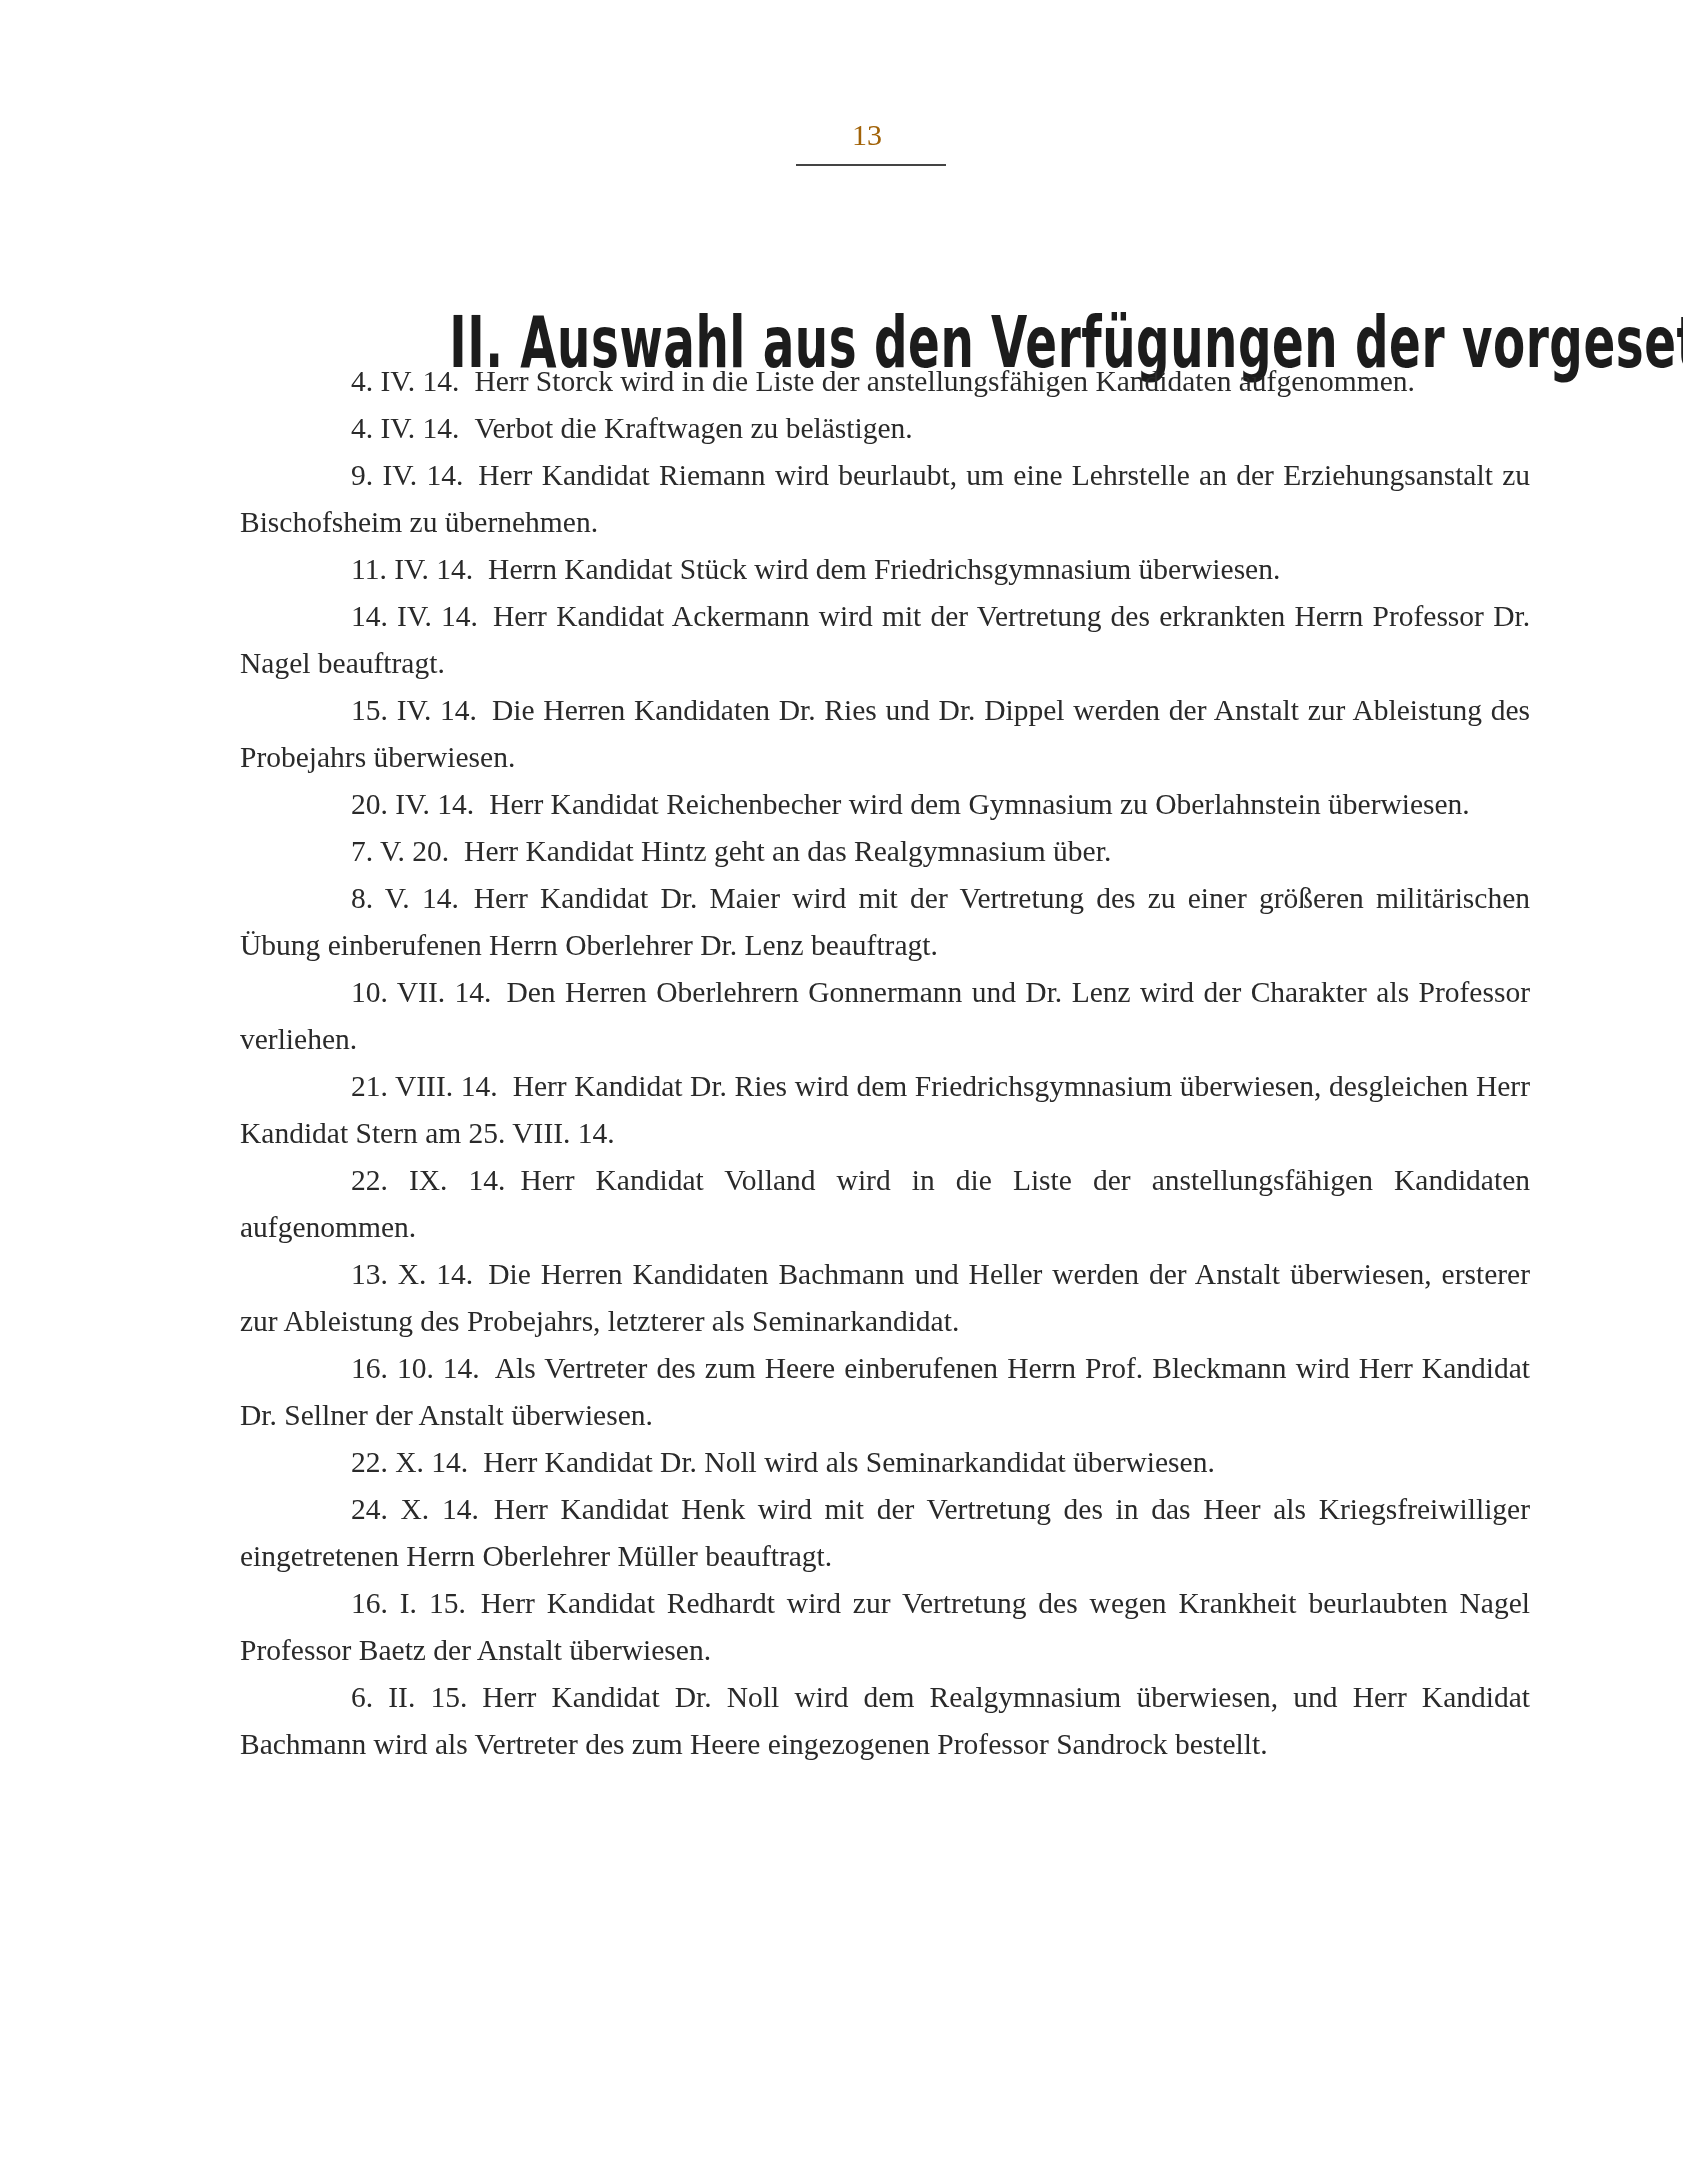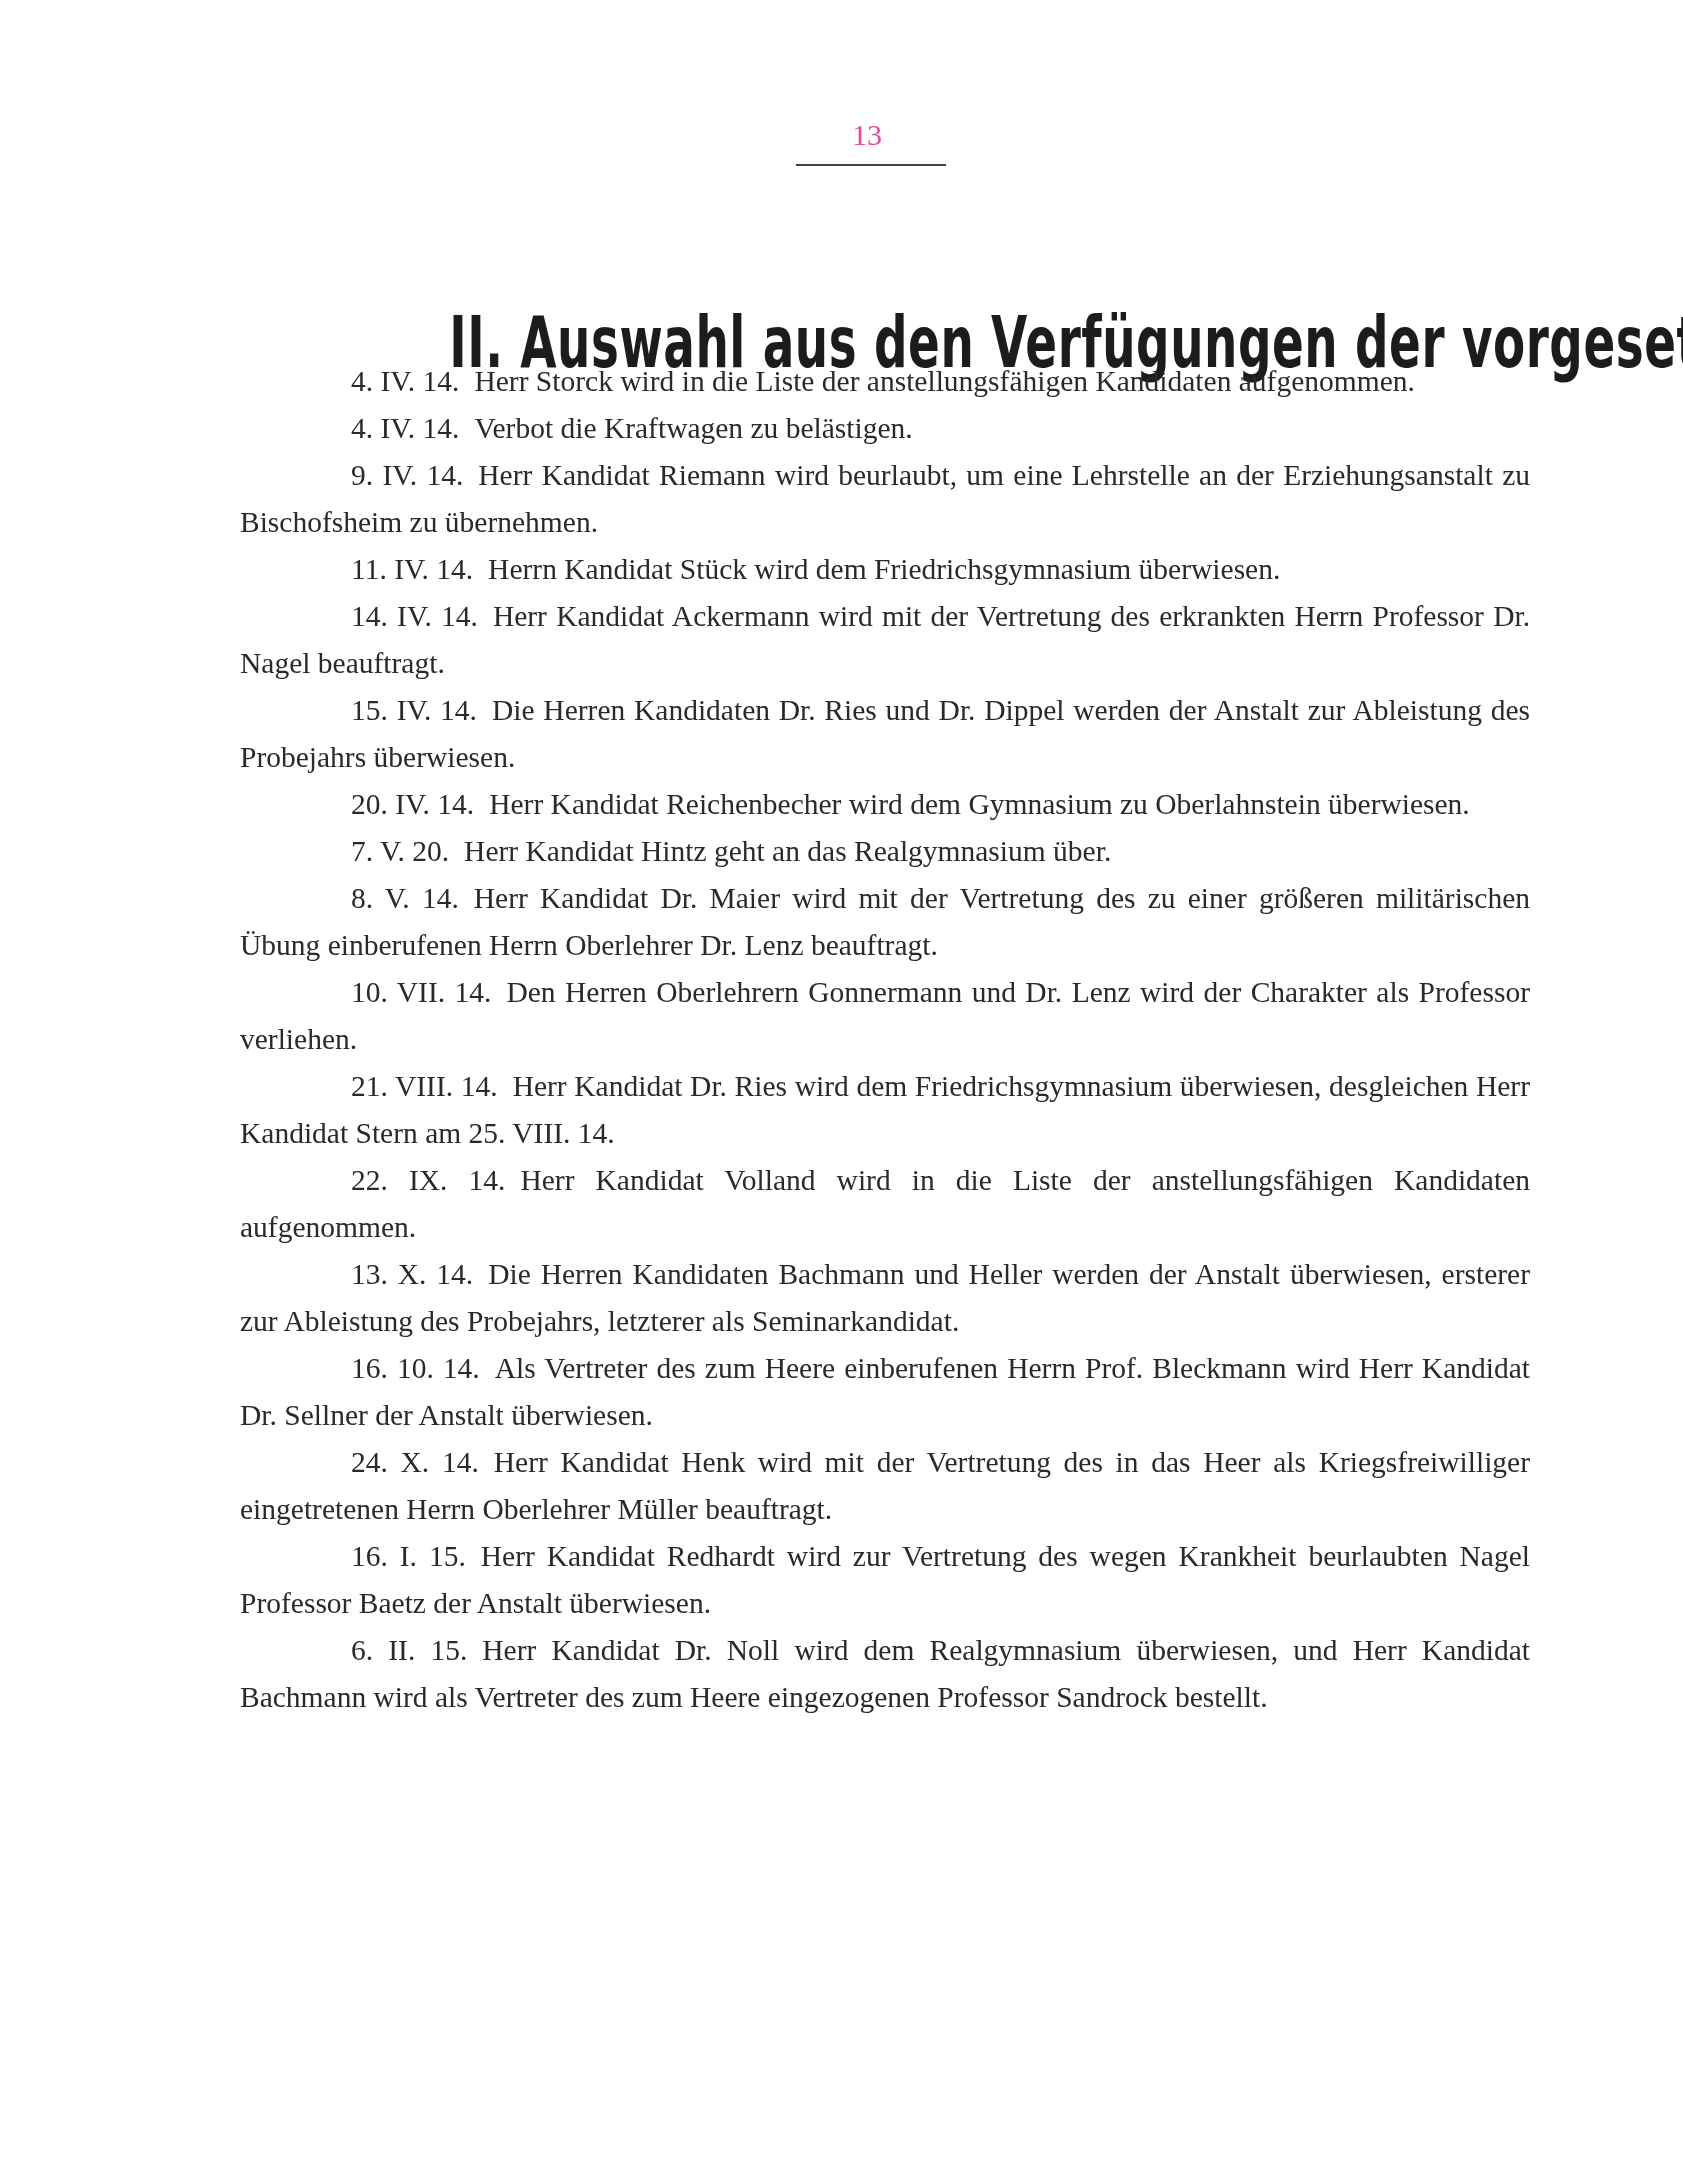--- a/index.html
+++ b/index.html
@@ -1,19 +1,19 @@
 <!DOCTYPE html>
 <html style="font-size:13.5px"><head>
 <meta charset="utf-8">
 <style>
   html, body { margin: 0; padding: 0; background: #ffffff; }
   body { width: 1684px; height: 2183px; position: relative; overflow: hidden;
          font-family: "Liberation Serif", "DejaVu Serif", serif; color: #2a2a2a; }
   .page-number { position: absolute; top: 118px; left: 791px; width: 152px; text-align: center;
-                 font-size: 30px; color: #ec4899; }
+                 font-size: 30px; color: #a16207; }
   .page-rule { position: absolute; top: 164px; left: 796px; width: 150px; height: 1.7px; background: #444; }
   .title { position: absolute; top: 253px; left: 226px; width: 1313px; text-align: center;
            font-family: "DejaVu Sans", sans-serif; font-weight: bold; font-size: 71px;
            color: #1c1c1c; transform: scaleX(0.66); transform-origin: center; white-space: nowrap;
            letter-spacing: 0.8px; }
   .entries { position: absolute; top: 358px; left: 240px; width: 1290px; }
   .entry { font-size: 29.5px; line-height: 47px; text-align: justify; text-align-last: left;
            text-indent: 111px; margin: 0; }
   .date { margin-right: 15px; }
 </style>
@@ -33,17 +33,18 @@
   <p class="entry"><span class="date">14. IV. 14.</span><span>Herr Kandidat Ackermann wird mit der Vertretung des erkrankten Herrn Professor Dr. Nagel beauftragt.</span></p>
   <p class="entry"><span class="date">15. IV. 14.</span><span>Die Herren Kandidaten Dr. Ries und Dr. Dippel werden der Anstalt zur Ableistung des Probejahrs überwiesen.</span></p>
   <p class="entry"><span class="date">20. IV. 14.</span><span>Herr Kandidat Reichenbecher wird dem Gymnasium zu Oberlahnstein überwiesen.</span></p>
   <p class="entry"><span class="date">7. V. 20.</span><span>Herr Kandidat Hintz geht an das Realgymnasium über.</span></p>
   <p class="entry"><span class="date">8. V. 14.</span><span>Herr Kandidat Dr. Maier wird mit der Vertretung des zu einer größeren militärischen Übung einberufenen Herrn Oberlehrer Dr. Lenz beauftragt.</span></p>
   <p class="entry"><span class="date">10. VII. 14.</span><span>Den Herren Oberlehrern Gonnermann und Dr. Lenz wird der Charakter als Professor verliehen.</span></p>
   <p class="entry"><span class="date">21. VIII. 14.</span><span>Herr Kandidat Dr. Ries wird dem Friedrichsgymnasium überwiesen, desgleichen Herr Kandidat Stern am 25. VIII. 14.</span></p>
   <p class="entry"><span class="date">22. IX. 14.</span><span>Herr Kandidat Volland wird in die Liste der anstellungsfähigen Kandidaten aufgenommen.</span></p>
   <p class="entry"><span class="date">13. X. 14.</span><span>Die Herren Kandidaten Bachmann und Heller werden der Anstalt überwiesen, ersterer zur Ableistung des Probejahrs, letzterer als Seminarkandidat.</span></p>
   <p class="entry"><span class="date">16. 10. 14.</span><span>Als Vertreter des zum Heere einberufenen Herrn Prof. Bleckmann wird Herr Kandidat Dr. Sellner der Anstalt überwiesen.</span></p>
+  <p class="entry"><span class="date">22. X. 14.</span><span>Herr Kandidat Dr. Noll wird als Seminarkandidat überwiesen.</span></p>
   <p class="entry"><span class="date">24. X. 14.</span><span>Herr Kandidat Henk wird mit der Vertretung des in das Heer als Kriegsfreiwilliger eingetretenen Herrn Oberlehrer Müller beauftragt.</span></p>
   <p class="entry"><span class="date">16. I. 15.</span><span>Herr Kandidat Redhardt wird zur Vertretung des wegen Krankheit beurlaubten Nagel Professor Baetz der Anstalt überwiesen.</span></p>
   <p class="entry"><span class="date">6. II. 15.</span><span>Herr Kandidat Dr. Noll wird dem Realgymnasium überwiesen, und Herr Kandidat Bachmann wird als Vertreter des zum Heere eingezogenen Professor Sandrock bestellt.</span></p>
 </div>
 
 
 </body></html>

